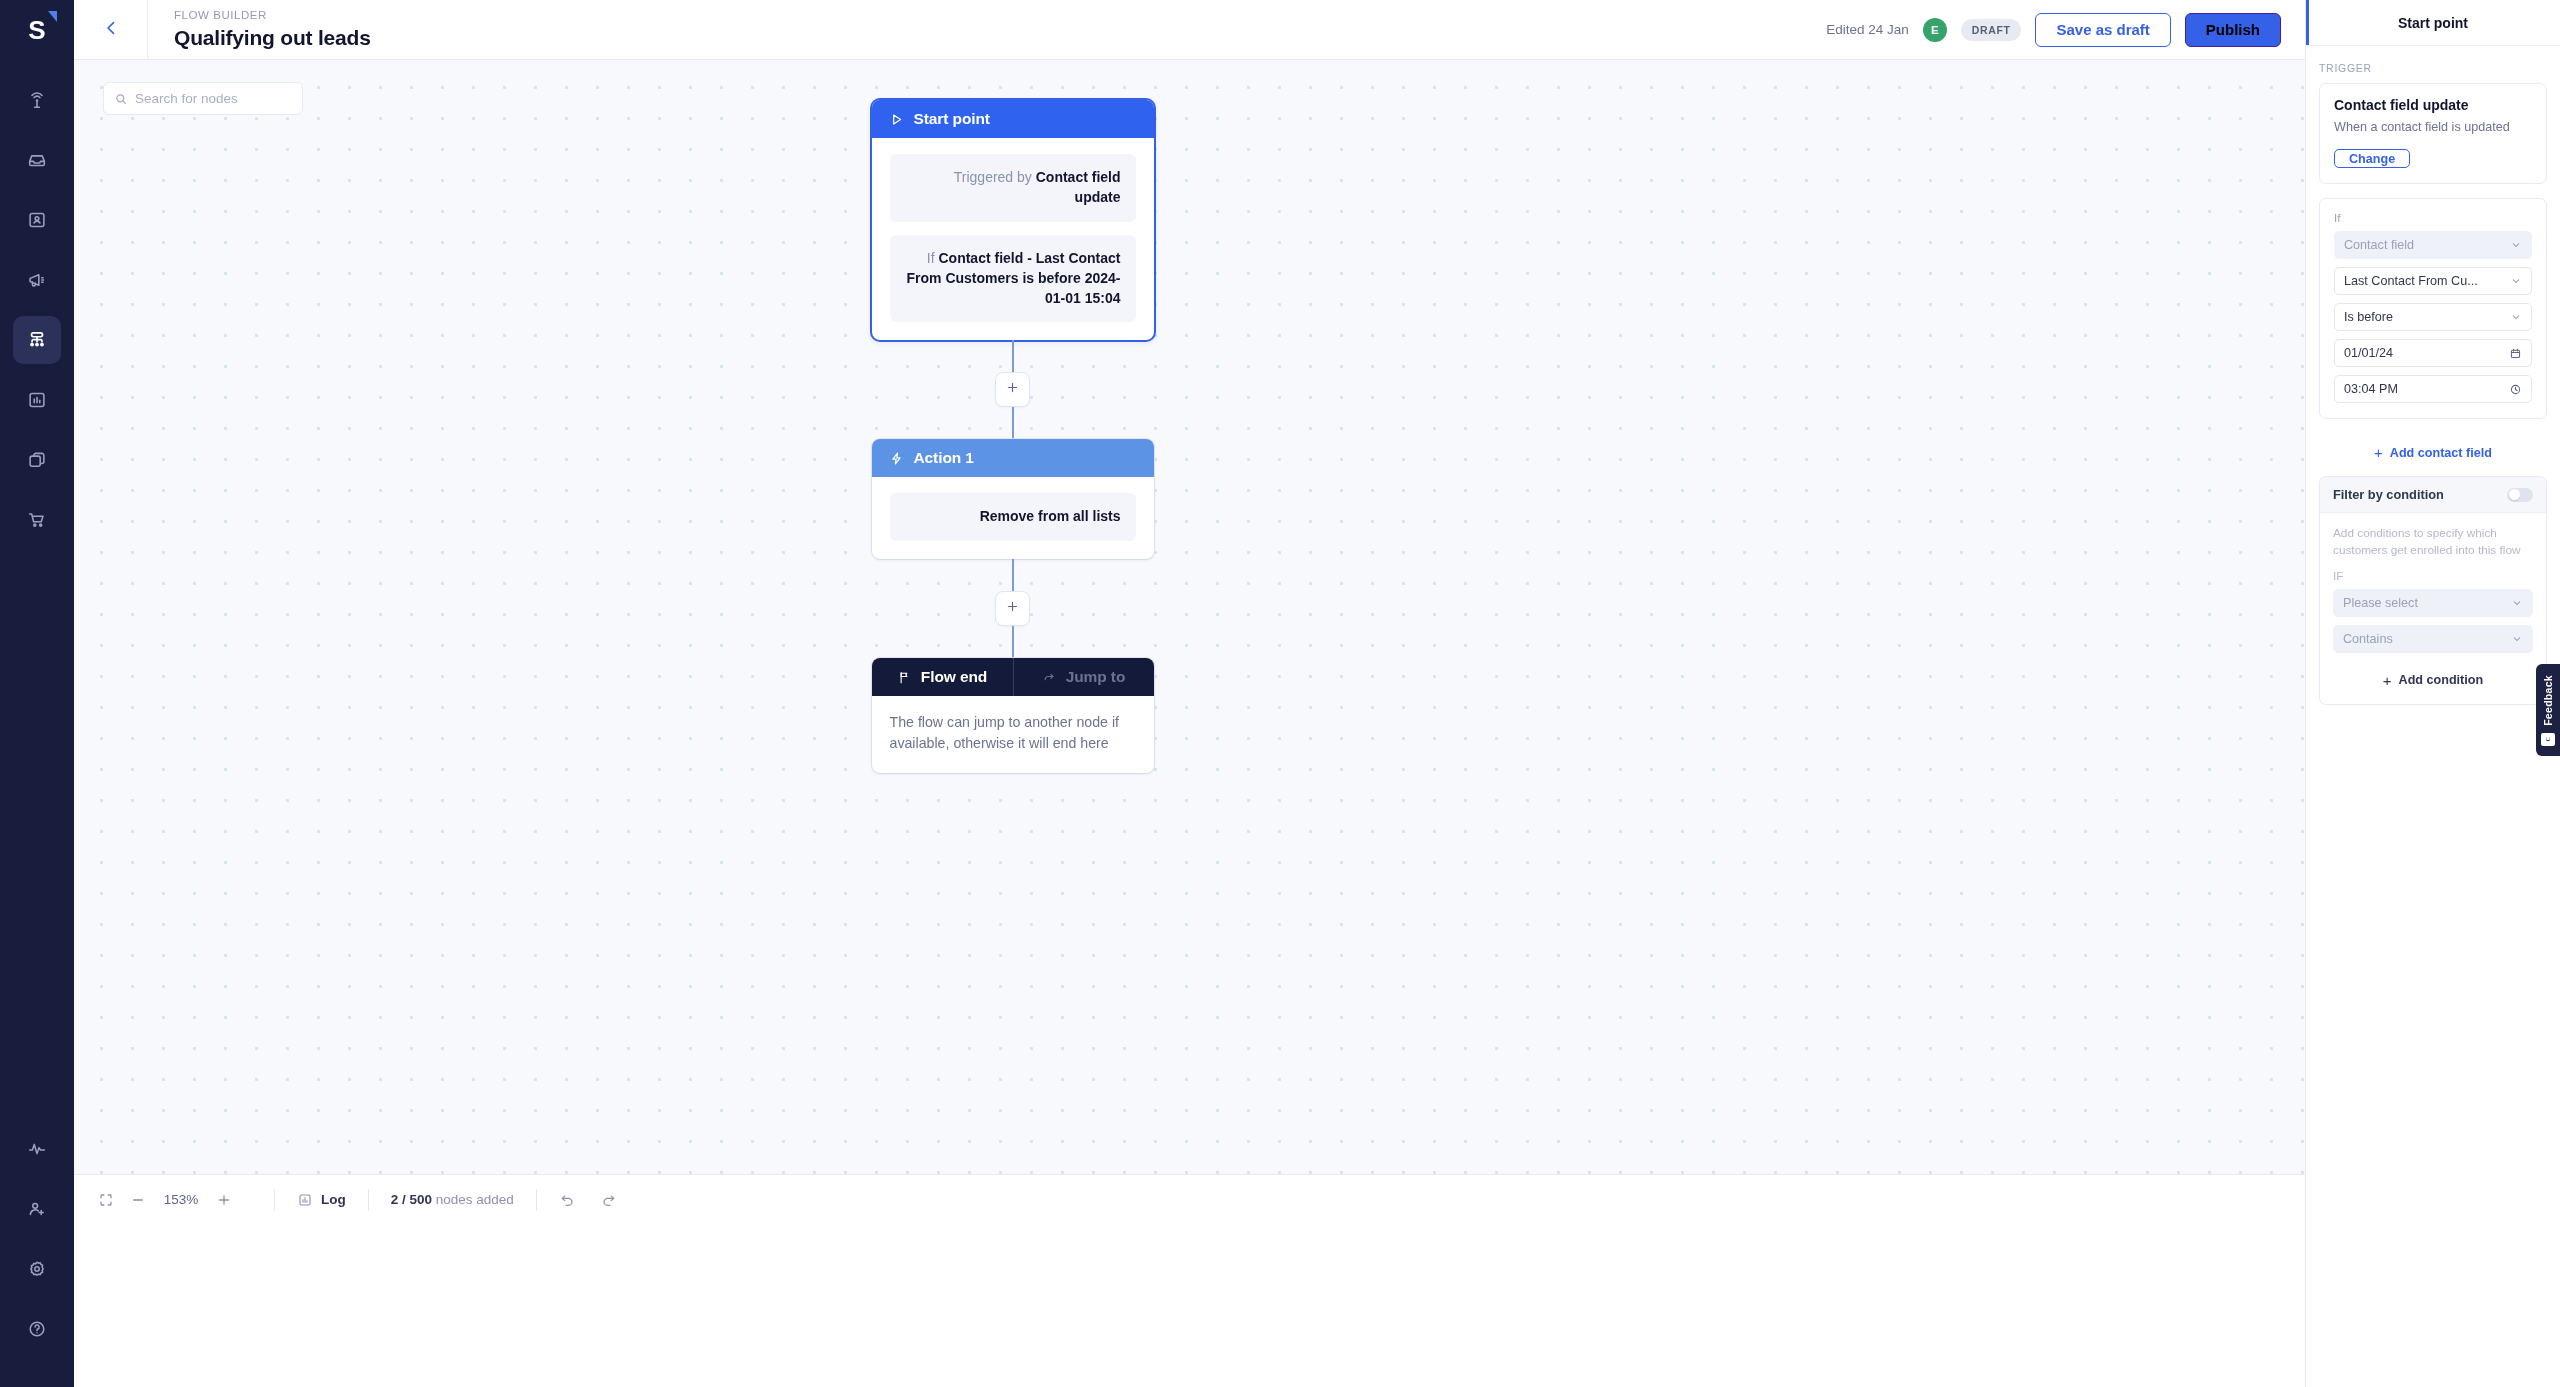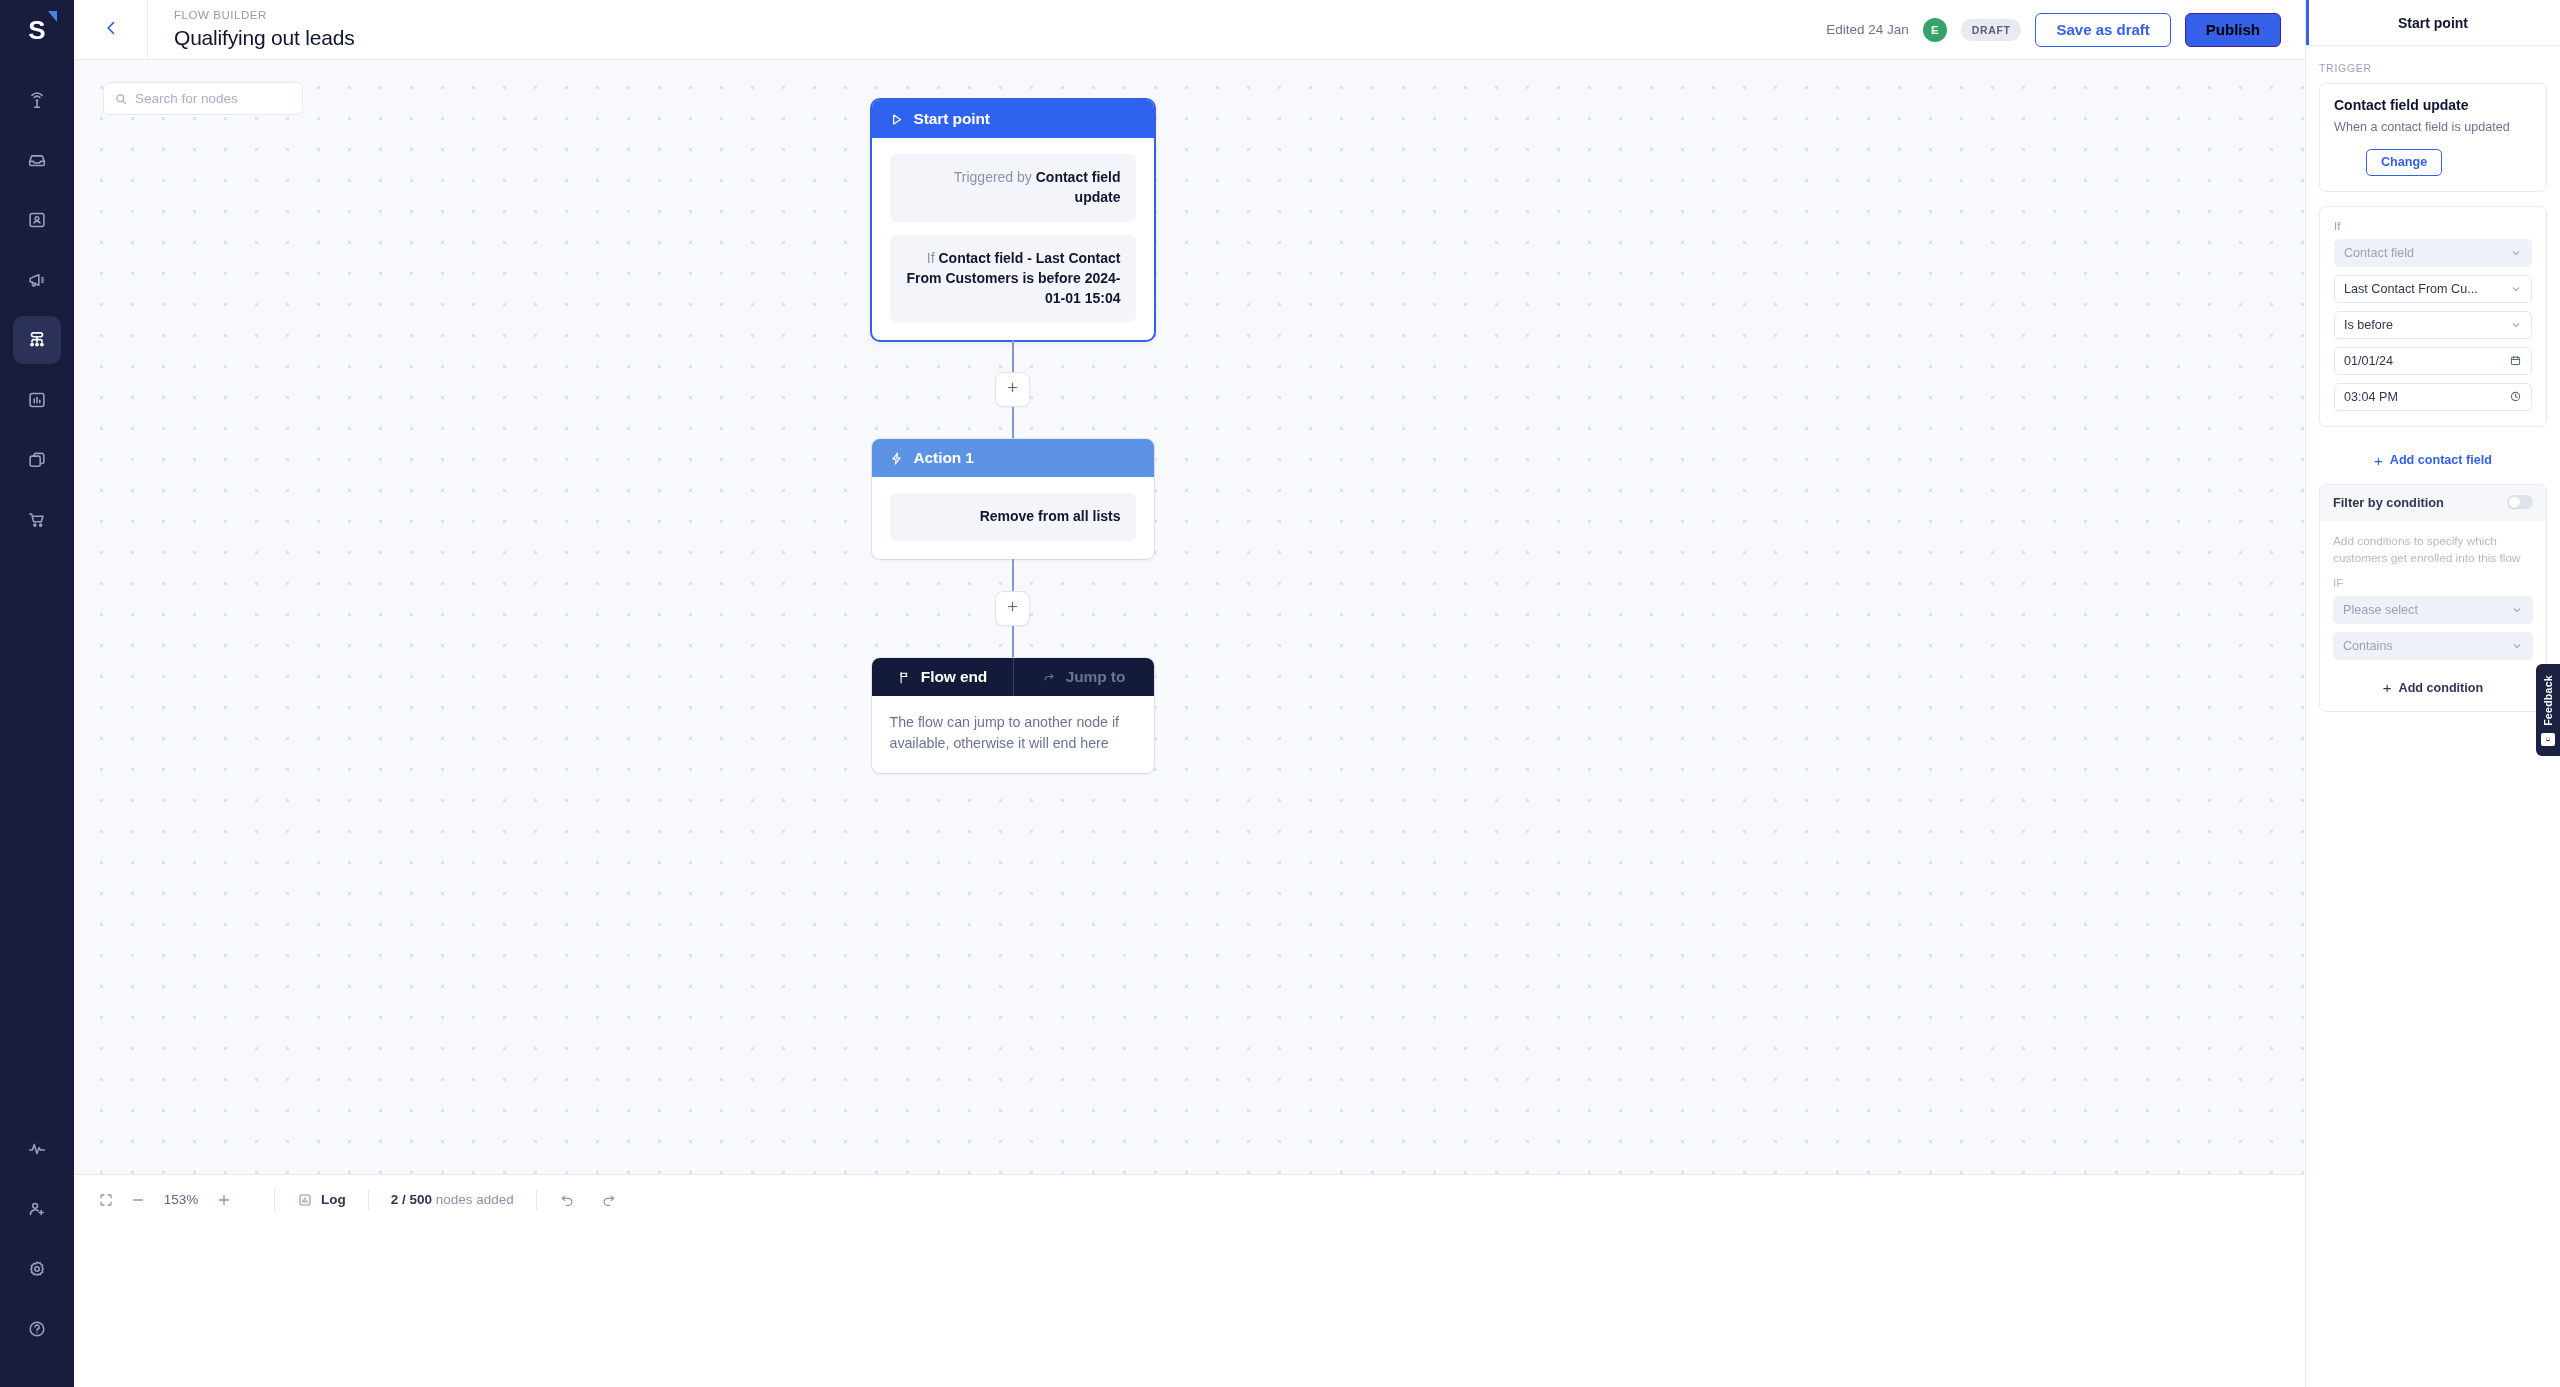--- a/index.html
+++ b/index.html
@@ -60,21 +60,21 @@
     width: 74px; height: 60px;
     display: flex; align-items: center; justify-content: center;
     color: #3461e8; cursor: pointer;
     border-right: 1px solid #e7eaf3;
   }
   .title-block { padding-left: 26px; display: flex; flex-direction: column; justify-content: center; }
   .eyebrow {
     font-size: 11.5px; letter-spacing: 0.55px; color: #9499b3;
     font-weight: 400; line-height: 1.2; margin-bottom: 3px;
   }
-  .page-title { font-size: 21px; font-weight: normal; color: #121530; line-height: 1.2; letter-spacing: -0.2px; }
+  .page-title { font-size: 21px; font-weight: bold; color: #121530; line-height: 1.2; letter-spacing: -0.2px; }
   .topbar-right { margin-left: auto; display: flex; align-items: center; padding-right: 24px; gap: 14px; }
   .edited { font-size: 13.5px; color: #6b7392; }
   .avatar {
     width: 24px; height: 24px; border-radius: 50%;
     background: #36a36a; color: #fff;
     font-size: 11.5px; font-weight: bold;
     display: flex; align-items: center; justify-content: center;
   }
   .draft-badge {
     background: #e7eaf1; color: #555e7c;
@@ -204,25 +204,24 @@
     margin-bottom: 9px;
   }
   .card {
     border: 1px solid #e7eaf3; border-radius: 7px; padding: 13px 14px 15px;
     margin-bottom: 14px;
   }
   .card-title { font-size: 14px; font-weight: bold; color: #121530; margin-bottom: 6px; }
   .card-desc { font-size: 12.6px; line-height: 1.42; color: #6b7392; margin-bottom: 12px; }
   .btn-sm {
     display: inline-flex; align-items: center; justify-content: center;
-    height: 27px; padding: 0 14px; border-radius: 5px;
+    height: 19px; padding: 0 14px; border-radius: 5px;
     border: 1px solid #3461e8; color: #3461e8; background: #fff;
     font-size: 12.6px; font-weight: bold; cursor: pointer;
     font-family: "Liberation Sans", sans-serif;
-    margin-left: 32px;
   }
   .field-label { font-size: 11.5px; color: #9aa1ba; margin-bottom: 7px; }
   .select {
     height: 28px; border: 1px solid #e2e7f1; border-radius: 5px;
     display: flex; align-items: center; padding: 0 9px;
     font-size: 12.6px; color: #30374f; margin-bottom: 8px;
     background: #fff; cursor: pointer;
   }
   .select.disabled { background: #eef1f7; border-color: #eef1f7; color: #9aa1ba; }
   .select .val { flex: 1 1 auto; white-space: nowrap; overflow: hidden; text-overflow: ellipsis; }

